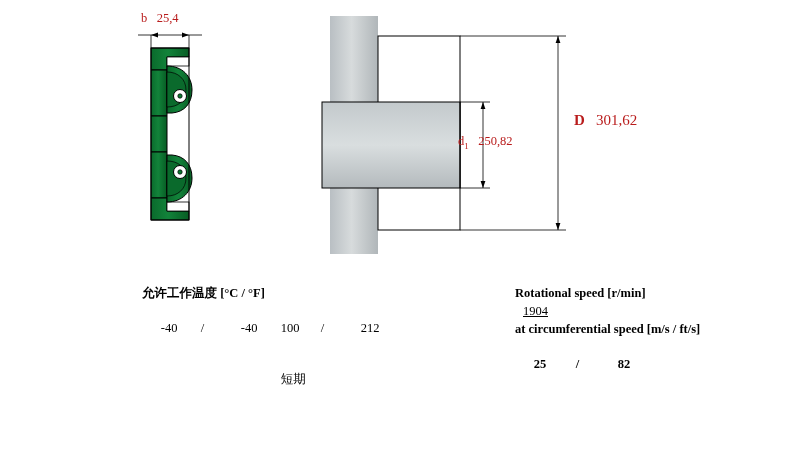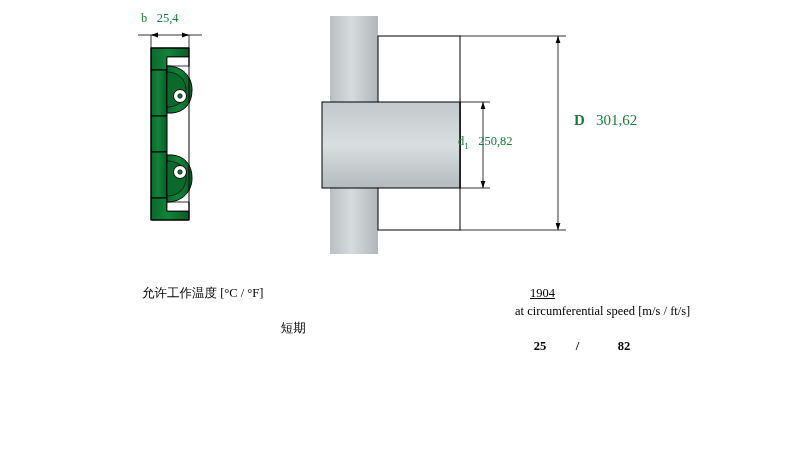--- a/index.html
+++ b/index.html
@@ -28,21 +28,21 @@
     top: 8px;
     width: 200px;
     height: 250px;
   }
   #seal-drawing svg { display: block; }
 
   .dim-label {
     position: absolute;
     font-family: "Liberation Serif", serif;
     font-size: 12.5px;
-    color: #15803d;
+    color: #b91c1c;
     white-space: nowrap;
   }
   #label-b {
     left: 141px;
     top: 11px;
   }
 
   
   #shaft-drawing {
     position: absolute;
@@ -78,31 +78,31 @@
     left: 142px;
     top: 285px;
     width: 330px;
   }
   #right-data {
     left: 515px;
     top: 285px;
     width: 270px;
   }
   .hdr {
-    font-weight: normal;
+    font-weight: bold;
     margin: 0 0 1px 0;
   }
   .row {
     display: block;
     white-space: pre;
   }
   .col1 { display: inline-block; width: 66px; }
   .col2 { display: inline-block; width: 40px; }
   .col3 { display: inline-block; width: 40px; }
-  .rs-val { margin: 0 0 1px 15px; text-decoration: underline; }
+  .rs-val { margin: 0 0 1px 8px; text-decoration: underline; }
   .sp-row { display:block; white-space: pre; font-weight: bold; }
   .sp1 { display:inline-block; width: 42px; }
 </style>
 </head>
 <body>
 
 <div class="page">
 
   <div id="seal-drawing">
     <svg width="200" height="250" viewBox="0 0 200 250" xmlns="http://www.w3.org/2000/svg">
@@ -213,26 +213,30 @@
 
   <div class="dim-label" id="label-d1">
     <span>d</span><span class="sub">1</span>
     &nbsp;
     <span>250,82</span>
   </div>
 
   <div class="block" id="left-data">
     <div class="hdr">允许工作温度 [°C / °F]</div>
     <div class="row">
+      <span class="col2">-40</span><span class="col3">/</span><span class="col2">-40</span><span class="col2">100</span><span class="col3">/</span><span class="col2">212</span>
+    </div>
+    <div class="row">
       <span class="col2"></span><span class="col3"></span><span class="col2"></span><span>短期</span>
     </div>
 
   </div>
 
   <div class="block" id="right-data">
+    <div class="hdr">Rotational speed [r/min]</div>
     <div class="rs-val">1904</div>
     <div class="hdr">at circumferential speed [m/s / ft/s]</div>
     <div class="sp-row">
       <span class="sp1">25</span><span class="sp1">/</span><span>82</span>
     </div>
   </div>
 
 </div>
 
 </body></html>

